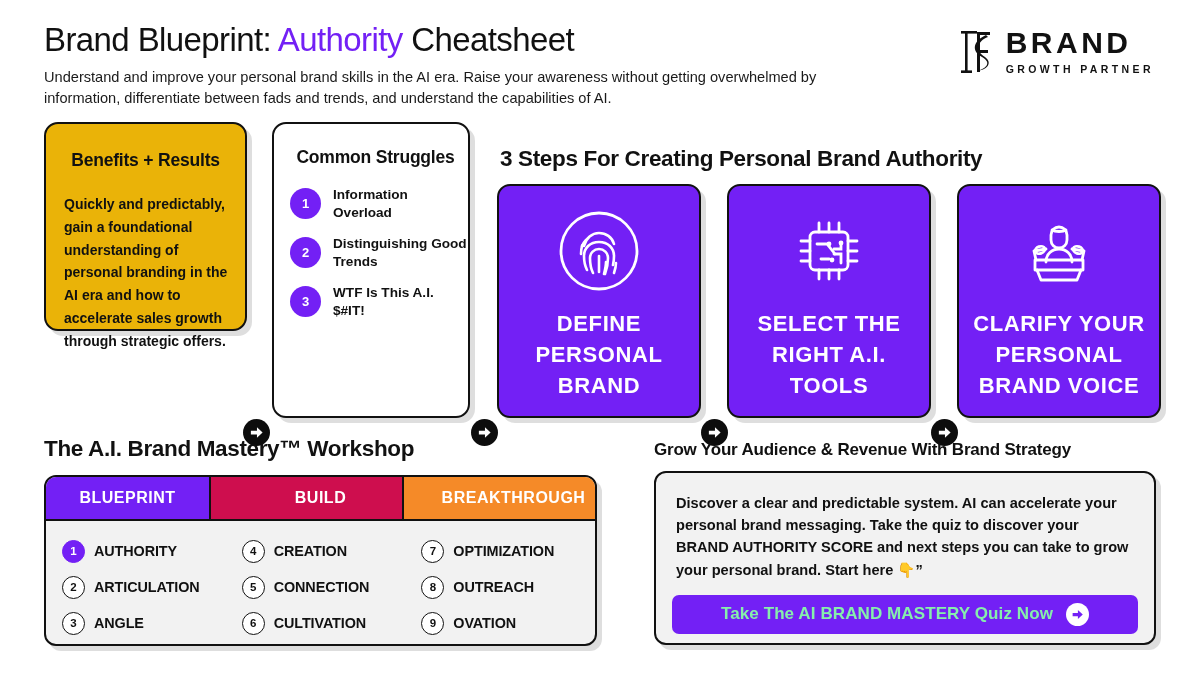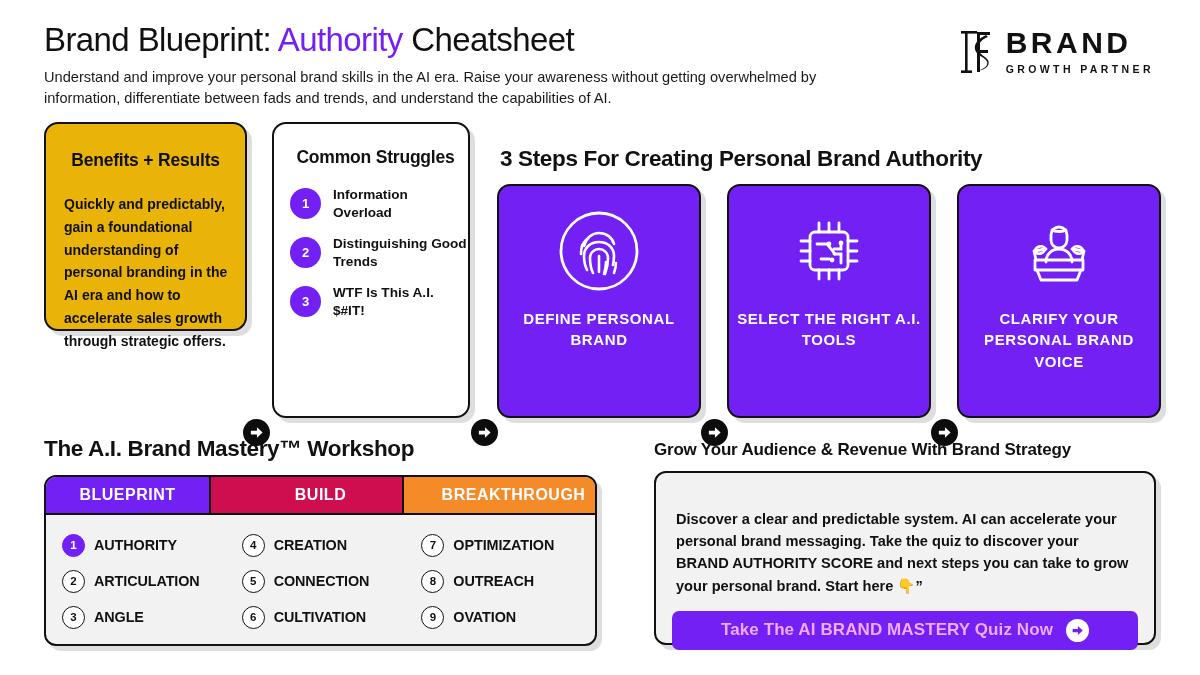--- a/index.html
+++ b/index.html
@@ -64,35 +64,35 @@
     box-shadow: 5px 5px 0 rgba(0,0,0,0.13);
     display: flex; flex-direction: column; align-items: center;
   }
   .step-1 { left: 497px; }
   .step-2 { left: 727px; }
   .step-3 { left: 957px; }
   .step-icon { margin-top: 22px; width: 86px; height: 86px; }
   .step-icon svg { width: 100%; height: 100%; display: block; }
   .step-label {
     margin-top: 14px; text-align: center; color: #fff;
-    font-size: 15px; font-weight: 700; letter-spacing: 0.6px; line-height: 1.42;
+    font-size: 22px; font-weight: 700; letter-spacing: 0.6px; line-height: 1.42;
     padding: 0 8px;
   }
 
   
   .sec-h-left {
     position: absolute; left: 44px; top: 436px;
     font-size: 22.5px; font-weight: 700; color: #111; letter-spacing: -0.35px;
   }
   .workshop {
     position: absolute; left: 44px; top: 475px; width: 553px; height: 171px;
     background: #f2f2f2; border: 2.5px solid #111; border-radius: 12px;
     box-shadow: 5px 5px 0 rgba(0,0,0,0.13); overflow: hidden;
   }
-  .ws-head { display: flex; height: 38px; border-bottom: 2.5px solid #111; }
+  .ws-head { display: flex; height: 44px; border-bottom: 2.5px solid #111; }
   .ws-head div {
     flex: 1; display: flex; align-items: center; justify-content: center;
     color: #fff; font-size: 16px; font-weight: 700; letter-spacing: 0.5px;
   }
   .ws-head div + div { border-left: 2.5px solid #111; padding-left: 28px; }
   .ws-grid { display: flex; padding: 12px 0 0 0; }
   .ws-col { flex: 1; padding-left: 16px; }
   .ws-col:nth-child(2) { padding-left: 6px; }
   .ws-col:nth-child(3) { padding-left: 6px; }
   .ws-item { display: flex; align-items: center; gap: 9px; height: 36px; }
@@ -109,29 +109,29 @@
   .sec-h-right {
     position: absolute; left: 654px; top: 440px;
     font-size: 17px; font-weight: 700; color: #111; letter-spacing: -0.2px;
   }
   .cta-panel {
     position: absolute; left: 654px; top: 471px; width: 502px; height: 174px;
     background: #f2f2f2; border: 2.5px solid #111; border-radius: 12px;
     box-shadow: 5px 5px 0 rgba(0,0,0,0.13);
   }
   .cta-text {
-    margin: 35px 22px 0 20px; font-size: 14.6px; font-weight: 700;
+    margin: 19px 22px 0 20px; font-size: 14.6px; font-weight: 700;
     line-height: 1.52; color: #111;
   }
   .cta-btn {
     margin: 14px auto 0; width: 466px; height: 39px; background: #7320F5;
     border-radius: 7px; display: flex; align-items: center; justify-content: center;
     gap: 13px; cursor: pointer;
   }
-  .cta-btn .lbl { color: #f0abfc; font-size: 17px; font-weight: 600; letter-spacing: 0.1px; }
+  .cta-btn .lbl { color: #86efac; font-size: 17px; font-weight: 600; letter-spacing: 0.1px; }
   .cta-btn .circ {
     width: 23px; height: 23px; border-radius: 50%; background: #fff;
     display: flex; align-items: center; justify-content: center;
   }
   .cta-btn .circ svg { width: 13px; height: 13px; display: block; }
 </style>
 </head>
 <body>
 
 <div class="page">

